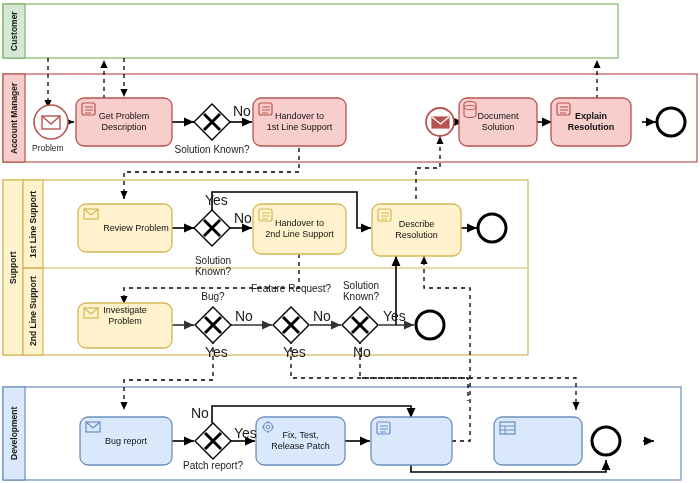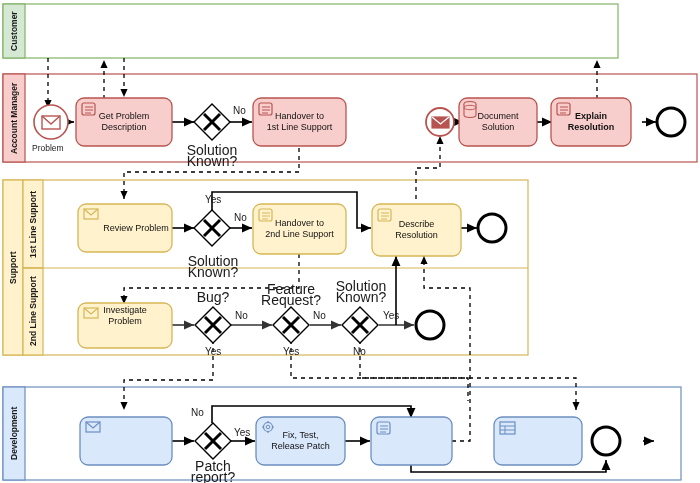--- a/index.html
+++ b/index.html
@@ -10,25 +10,25 @@
     font-size:8.5px;font-weight:bold;color:#1a1a1a;
     writing-mode:vertical-rl;transform:rotate(180deg);
     letter-spacing:0px;white-space:nowrap;
   }
   .node-text{
     position:absolute;display:flex;align-items:center;justify-content:center;
     text-align:center;font-size:9px;color:#111111;line-height:11px;
     pointer-events:none;white-space:pre-line;
   }
   .edge-label{
-    position:absolute;font-size:10px;color:#1a1a1a;white-space:nowrap;
+    position:absolute;font-size:14px;color:#1a1a1a;white-space:nowrap;
     text-align:center;line-height:10px;
   }
   .gw-label{
-    position:absolute;font-size:14px;color:#1a1a1a;white-space:pre-line;
+    position:absolute;font-size:10px;color:#1a1a1a;white-space:pre-line;
     text-align:center;line-height:10.5px;
   }
   .ev-label{position:absolute;font-size:8.5px;color:#1a1a1a;white-space:nowrap;}
 </style>
 </head>
 <body>
 
 <div id="canvas">
 
 <svg width="700" height="483" viewBox="0 0 700 483" xmlns="http://www.w3.org/2000/svg">
@@ -338,19 +338,20 @@
 <div class="edge-label" style="left:205px;top:347px;">Yes</div>
 <div class="gw-label" style="left:242px;top:284px;width:98px;">Feature Request?</div>
 <div class="edge-label" style="left:313px;top:311px;">No</div>
 <div class="edge-label" style="left:283px;top:347px;">Yes</div>
 <div class="gw-label" style="left:330px;top:281px;width:62px;">Solution
 Known?</div>
 <div class="edge-label" style="left:383px;top:311px;">Yes</div>
 <div class="edge-label" style="left:353px;top:347px;">No</div>
 
 
+<div class="node-text" style="left:80px;top:417px;width:92px;height:48px;">Bug report</div>
 <div class="node-text" style="left:256px;top:417px;width:89px;height:48px;">Fix, Test,
 Release Patch</div>
 <div class="edge-label" style="left:191px;top:408px;">No</div>
 <div class="edge-label" style="left:234px;top:428px;">Yes</div>
 <div class="gw-label" style="left:172px;top:461px;width:82px;">Patch report?</div>
 
 </div>
 
 </body></html>

